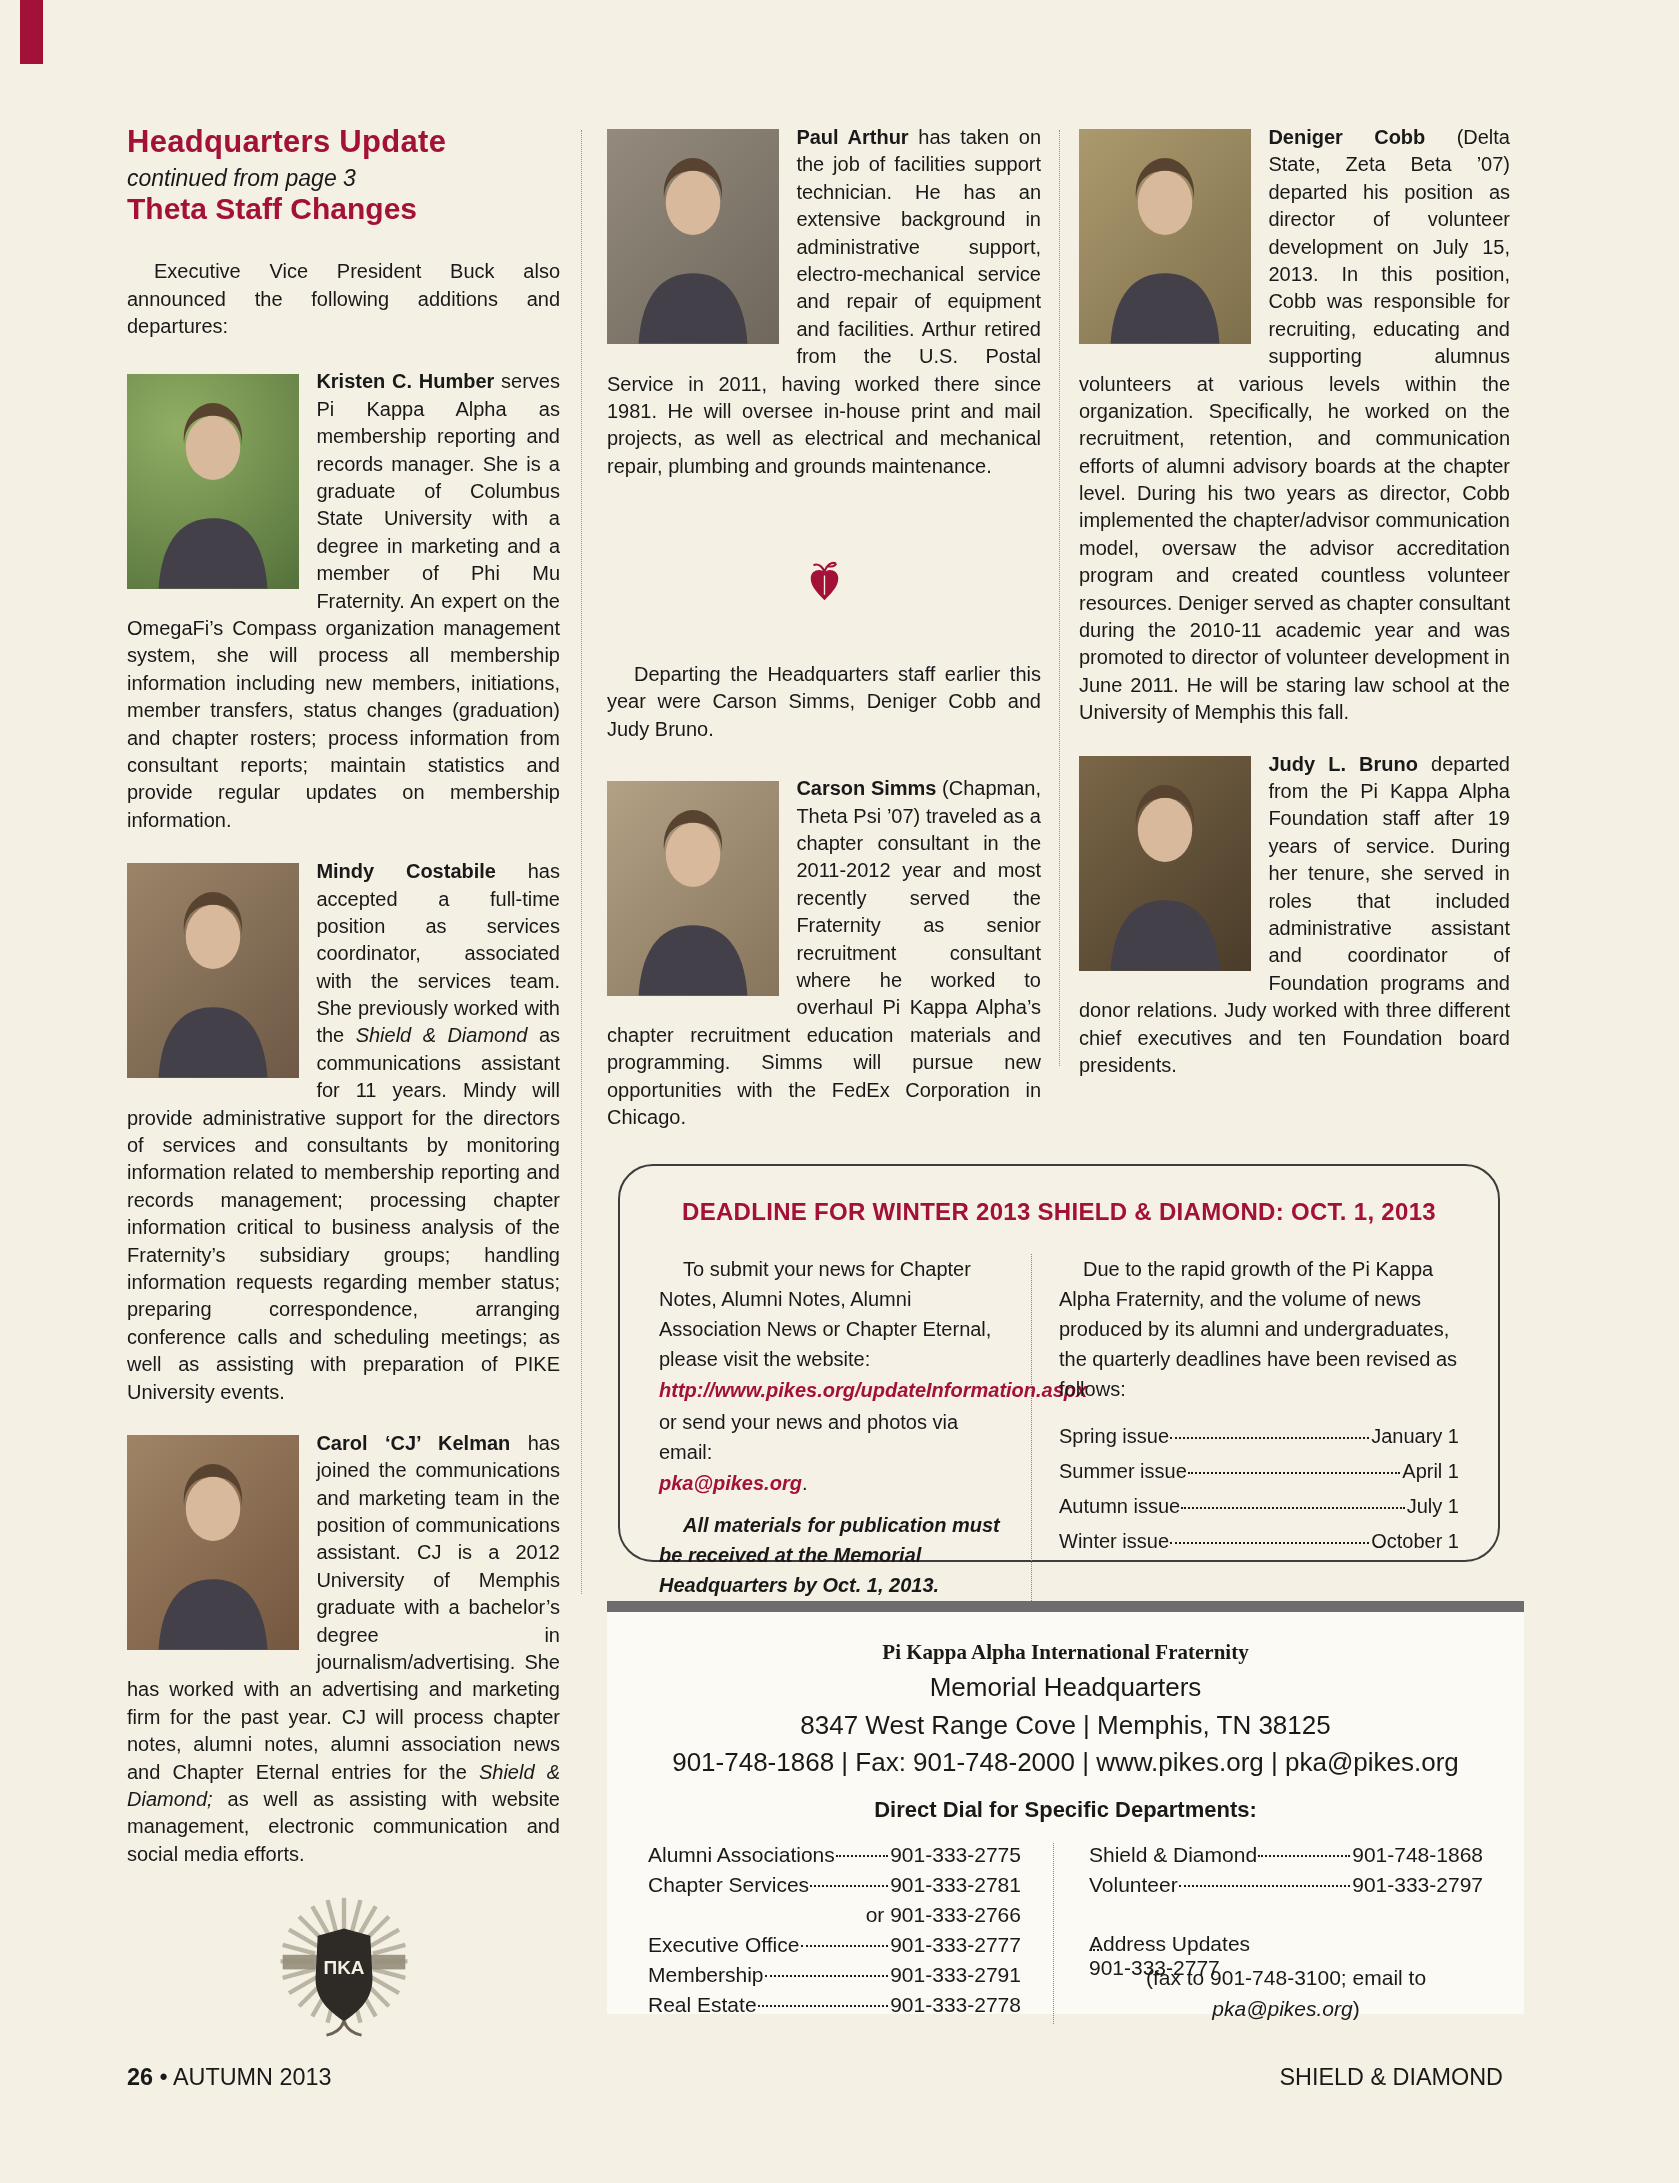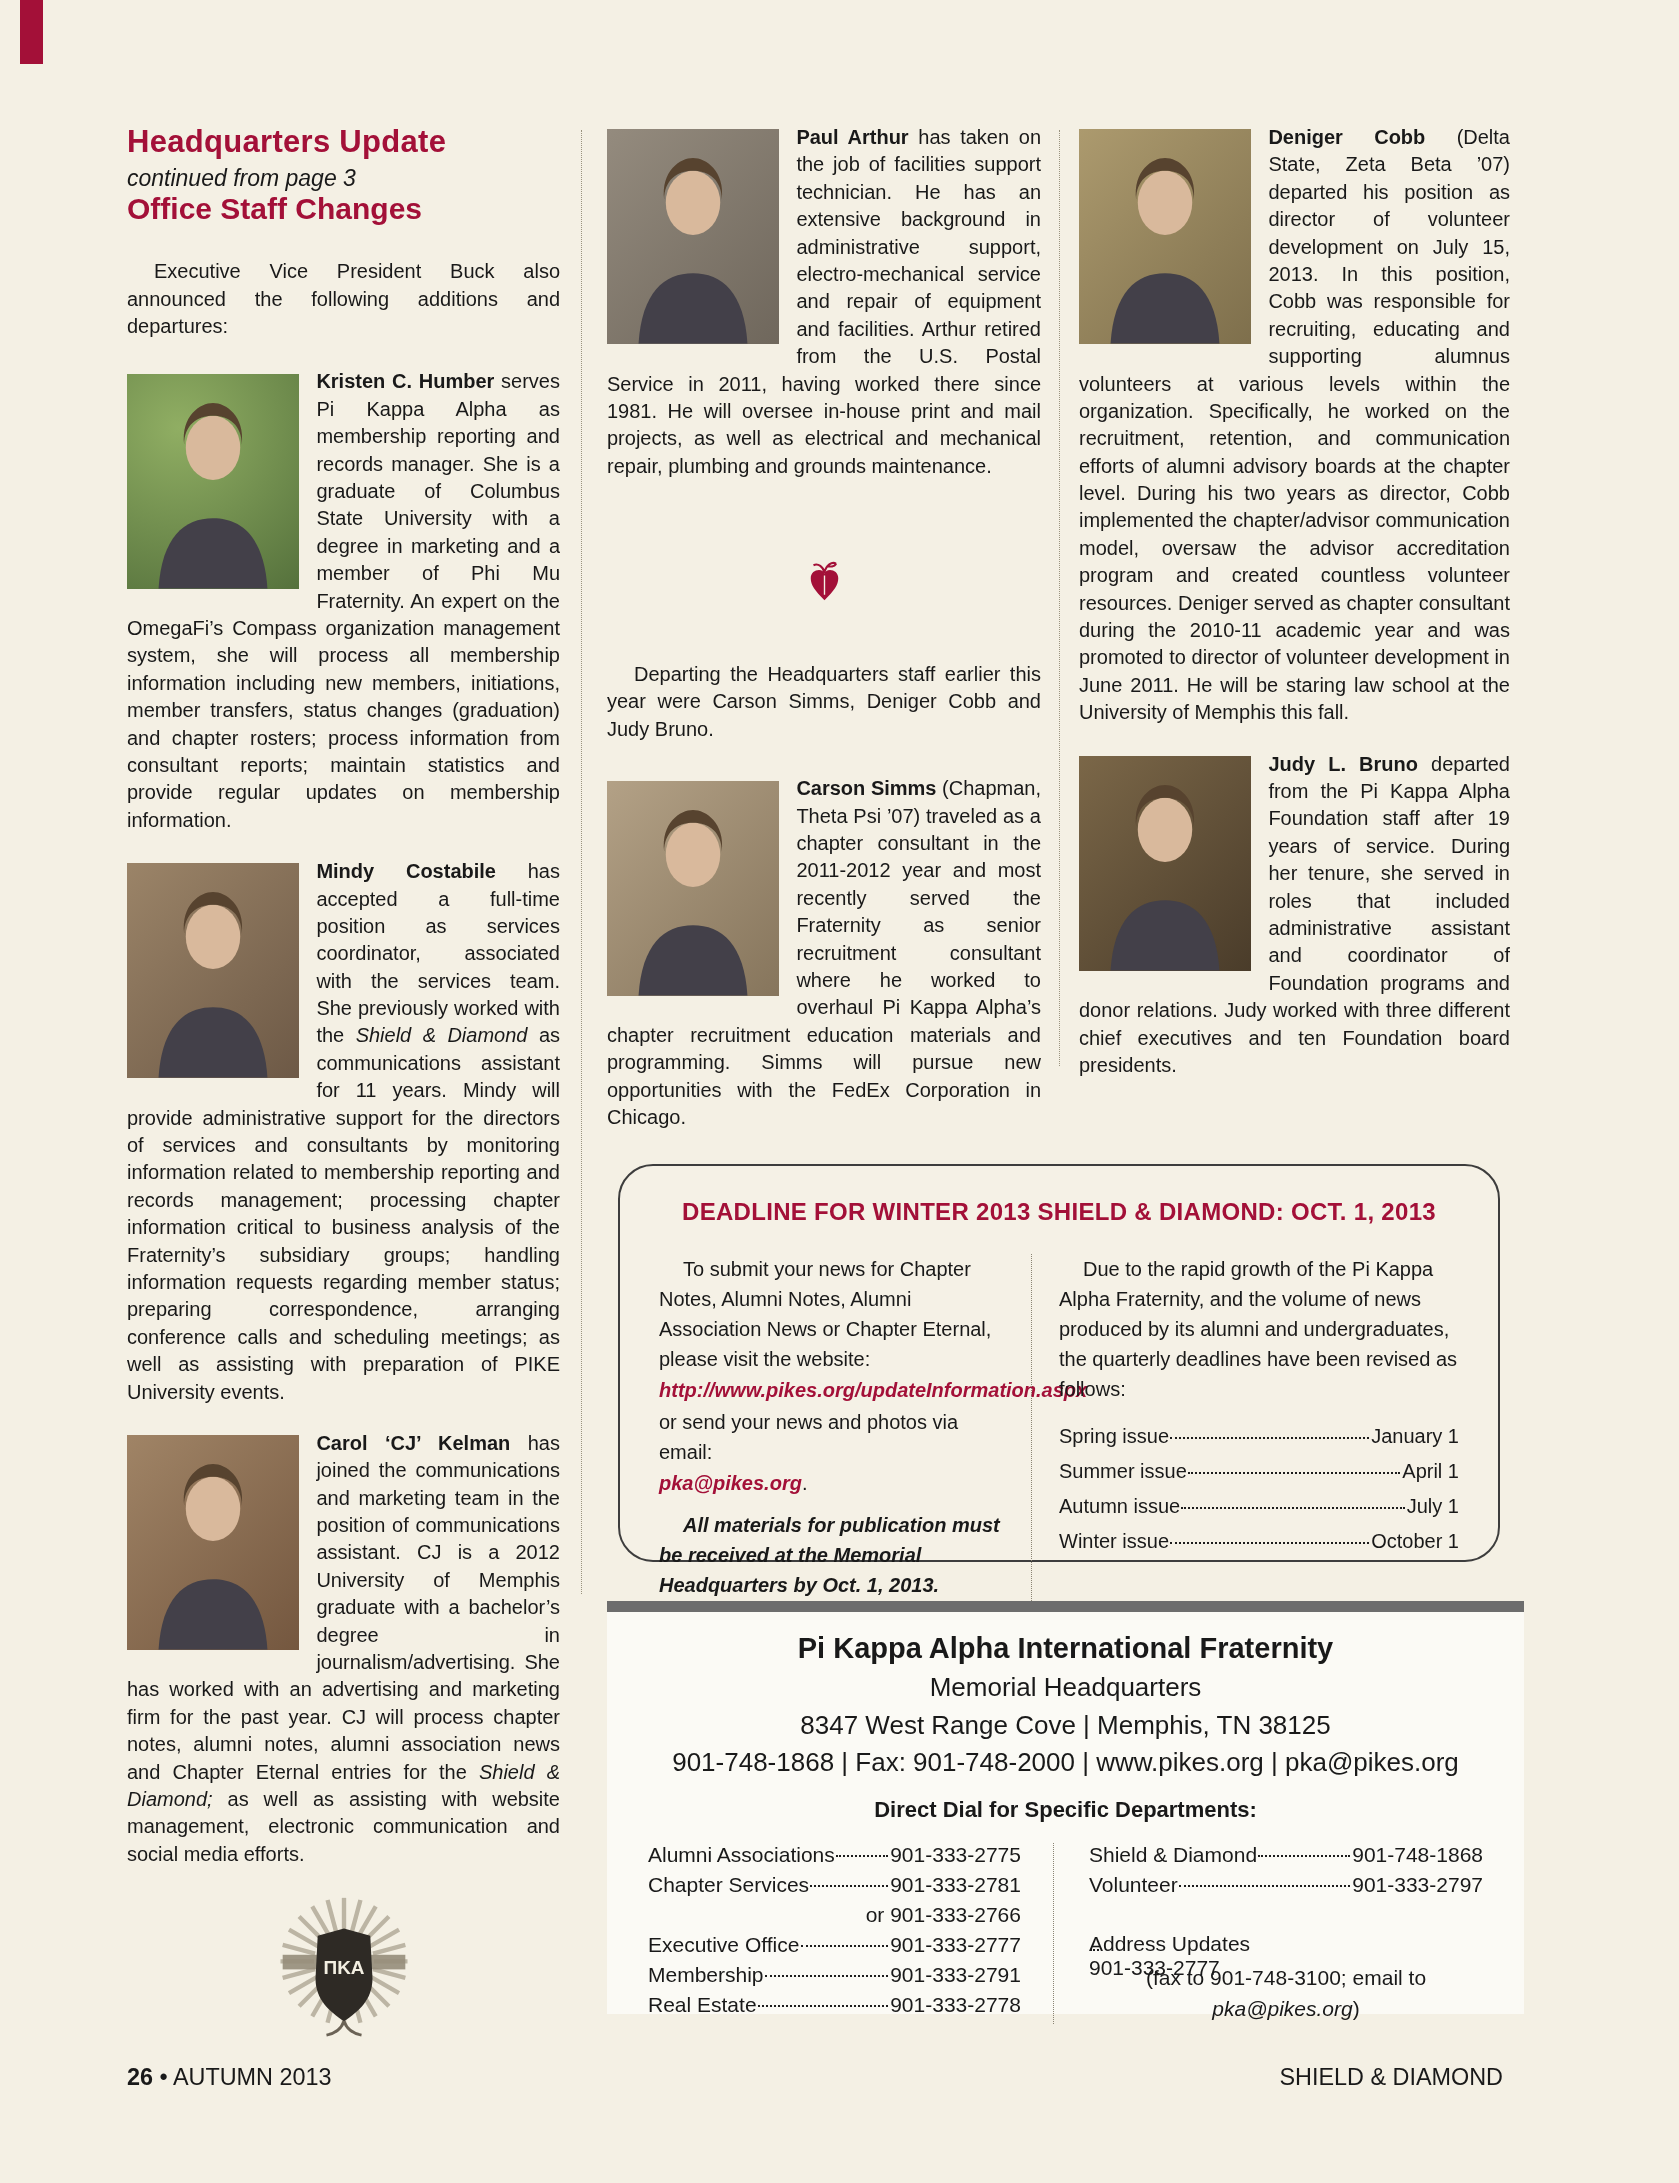--- a/index.html
+++ b/index.html
@@ -76,21 +76,21 @@
   .lead-row .leader::after { content:""; position:absolute; left:1.3px; right:2px; bottom:4.7px; border-bottom:2.7px dotted #1c1c1c; }
   .lead-row.no-label { justify-content:flex-end; }
 
   
   .contact-box {
     position:absolute; left:607px; top:1601px; width:917px; height:413px;
     background:#fbfaf5;
   }
   .contact-topbar { height:11.4px; width:100%; background:#6d6d6d; }
   .contact-center { text-align:center; }
-  .contact-org { font-weight:700; font-size:29px; margin-top:20px; }
+  .contact-org { font-weight:700; font-size:21px; margin-top:28px;font-family:Liberation Serif, serif; }
   .contact-line { font-size:26px; margin-top:6.7px; }
   .contact-heading { font-weight:700; font-size:22px; margin-top:18.7px; }
   .dial-cols { display:flex; margin:20px 41px 0; text-align:center; }
   .dial-left { width:48.5%; padding-right:32px; }
   .dial-divider { border-left:1.3px dotted #8a8474; }
   .dial-right { flex:1; padding-left:35px; }
   .dial-left .lead-row, .dial-right .lead-row { font-size:21px; height:30px; }
   .dial-right .lead-row:nth-child(3) { margin-top:29px;flex-direction:column; }
   .fax-note { font-size:21px; line-height:1.45; margin-top:1.3px; }
 
@@ -114,21 +114,21 @@
   </defs>
 </svg>
 
 <div id="page">
 
   <div class="corner-tab"></div>
 
   <div class="col col-left">
     <h1 class="article-title">Headquarters Update</h1>
     <div class="continued">continued from page 3</div>
-    <h2 class="section-heading">Office Staff Changes</h2>
+    <h2 class="section-heading">Theta Staff Changes</h2>
     <p class="intro">Executive Vice President Buck also announced the following additions and departures:</p>
 
     <section class="profile">
       <div class="photo photo-kristen">
           <svg class="sil" viewBox="0 0 258 322" width="172" height="215">
             <use href="#sil"></use>
           </svg>
         </div>
       <p class="ptext"><span class="seg-bold">Kristen C. Humber</span><span class="seg-normal"> serves Pi Kappa Alpha as membership reporting and records manager. She is a graduate of Columbus State University with a degree in marketing and a member of Phi Mu Fraternity. An expert on the OmegaFi’s Compass organization management system, she will process all membership information including new members, initiations, member transfers, status changes (graduation) and chapter rosters; process information from consultant reports; maintain statistics and provide regular updates on membership information.</span></p>
     </section>

